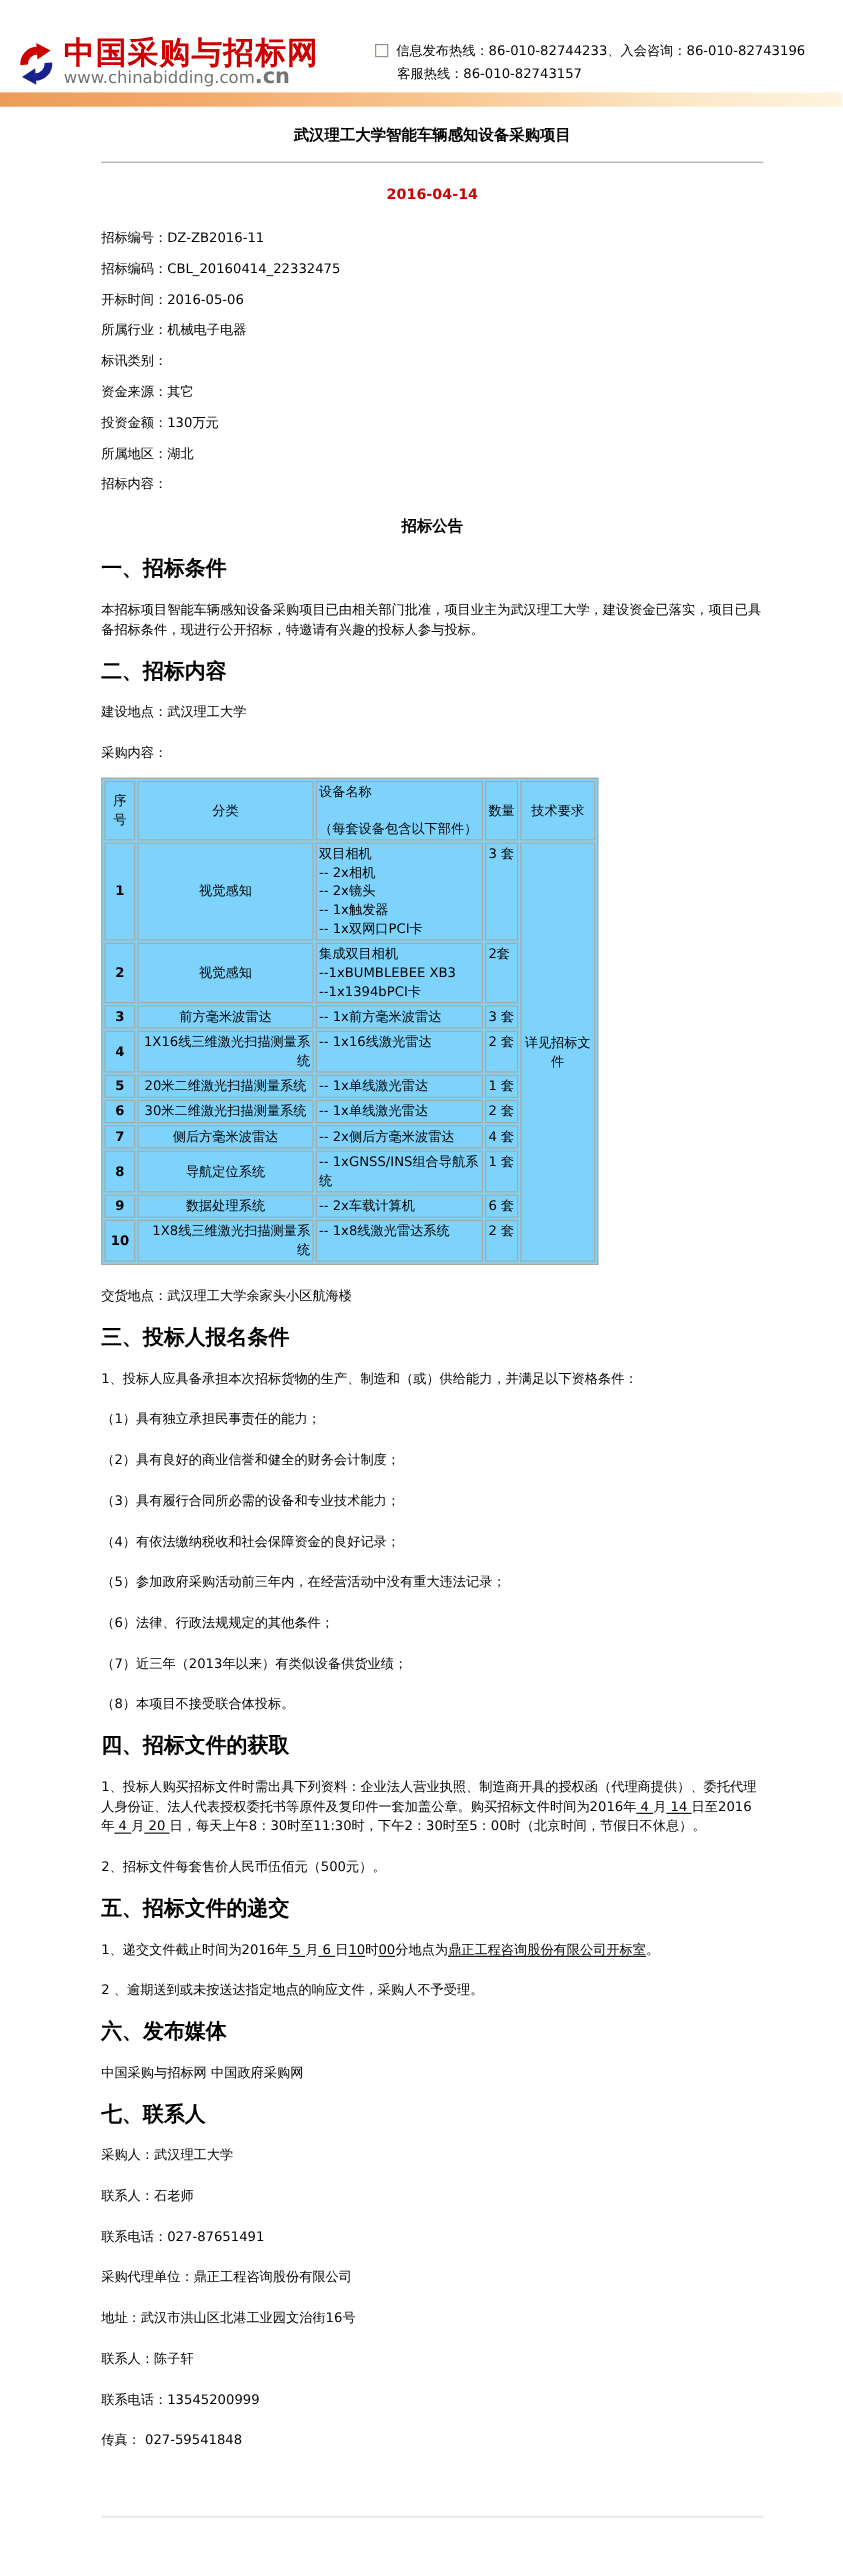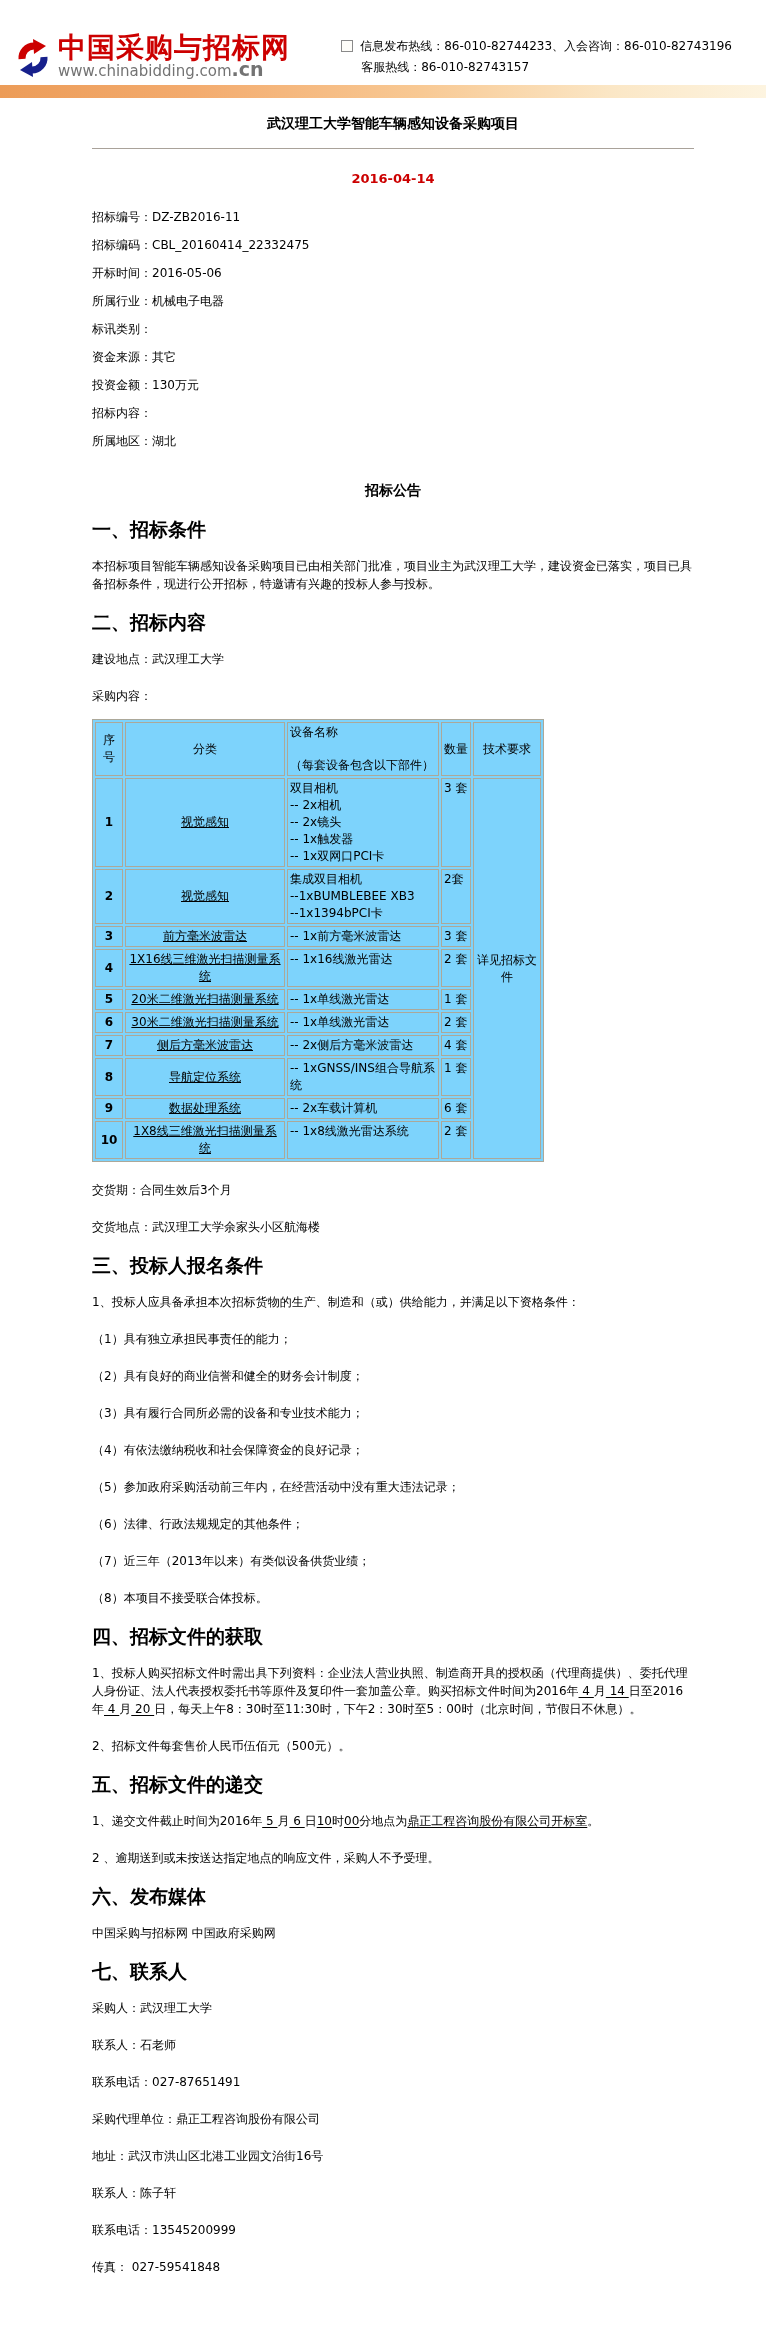--- a/index.html
+++ b/index.html
@@ -21,38 +21,38 @@
   .hd-checkbox { display:inline-block; width:12px; height:12px; border:1px solid #8a8a8a; background:#fefdf9; vertical-align:-2px; margin-right:7px; }
   .orange-bar { height:13px; margin-top:5px;
     background: linear-gradient(to right,#ec9c58 0%, #f3ab6e 25%, #f8c994 55%, #fbe7c6 80%, #fdf4e0 100%); }
   
   .content { padding: 0 72px 0 92px; }
   .doc-title { text-align:center; font-weight:bold; font-size:14px; margin-top:17px; }
   .title-rule { height:1px; background:#a9a29a; margin-top:15px; }
   .doc-date { text-align:center; color:#cc0000; font-weight:bold; font-size:13px; margin-top:22px; }
   .meta { margin-top:24px; }
   .meta-line { height:28px; line-height:14px; }
-  .announce-title { text-align:center; font-weight:bold; font-size:14px; margin-top:20px; }
+  .announce-title { text-align:center; font-weight:bold; font-size:14px; margin-top:9px; }
   .sec-heading { font-weight:bold; font-size:19px; margin-top:20px; line-height:18px; }
   .para { margin-top:19px; line-height:18px; }
   .u { text-decoration: underline; text-underline-offset:2px; }
   
   .equip-wrap { margin-top:14px; }
   .equip-grid {
     display:grid;
     grid-template-columns: 28px 160px 152px 30px 68px;
     gap:2px; padding:2px; border:1px solid #aca899;
     width: 452px; background:#7dd3fc;
   }
   .equip-grid > div { border:1px solid #aca899; padding:1px 2px; line-height:17px; font-size:12px; }
   .th { display:flex; align-items:center; justify-content:center; text-align:center; }
   .th-device { display:block; text-align:left; }
   .th-device .sub { margin-top:16px; }
   .cell-no { text-align:center; font-weight:bold; display:flex; align-items:center; justify-content:center; }
-  .cell-cat { text-align:center; display:flex; align-items:center; justify-content:center;text-decoration:underline; }
+  .cell-cat { text-align:right; display:flex; align-items:center; justify-content:center; }
   .cell-dev { text-align:left; }
   .cell-qty { text-align:left; }
   .cell-tech { grid-column:5; grid-row:2 / span 10; display:flex; align-items:center; justify-content:center; text-align:center; padding:0; }
   
   .page-footer { margin-top:60px; padding:0 72px 0 92px; }
   .footer-rule { height:2px; background:#ececec; }
 </style>
 </head>
 <body>
 
@@ -91,23 +91,23 @@
       <p class="meta-line"><span>开标时间：</span><span>2016-05-06</span></p>
 
       <p class="meta-line"><span>所属行业：</span><span>机械电子电器</span></p>
 
       <p class="meta-line"><span>标讯类别：</span><span></span></p>
 
       <p class="meta-line"><span>资金来源：</span><span>其它</span></p>
 
       <p class="meta-line"><span>投资金额：</span><span>130万元</span></p>
 
+      <p class="meta-line"><span>所属地区：</span><span>湖北</span></p>
+
       <p class="meta-line"><span>招标内容：</span><span></span></p>
-
-      <p class="meta-line"><span>所属地区：</span><span>湖北</span></p>
     </div>
 
   <div class="announce-title">招标公告</div>
 
   <div class="sec-heading">一、招标条件</div>
   <div>
 
   <p class="para">本招标项目智能车辆感知设备采购项目已由相关部门批准，项目业主为武汉理工大学，建设资金已落实，项目已具备招标条件，现进行公开招标，特邀请有兴趣的投标人参与投标。</p>
     </div>
 
@@ -203,21 +203,20 @@
         <div class="cell-cat">1X8线三维激光扫描测量系统</div>
         <div class="cell-dev">
           <div>-- 1x8线激光雷达系统</div>
         </div>
         <div class="cell-qty">2 套</div>
       </div>
   </div>
 
   <div>
 
-  <p class="para">交货期：合同生效后3个月</p>
       <p class="para">交货地点：武汉理工大学余家头小区航海楼</p>
     </div>
 
   <div class="sec-heading">三、投标人报名条件</div>
   <div>
 
   <p class="para">1、投标人应具备承担本次招标货物的生产、制造和（或）供给能力，并满足以下资格条件：</p>
       <p class="para">（1）具有独立承担民事责任的能力；</p>
       <p class="para">（2）具有良好的商业信誉和健全的财务会计制度；</p>
       <p class="para">（3）具有履行合同所必需的设备和专业技术能力；</p>

